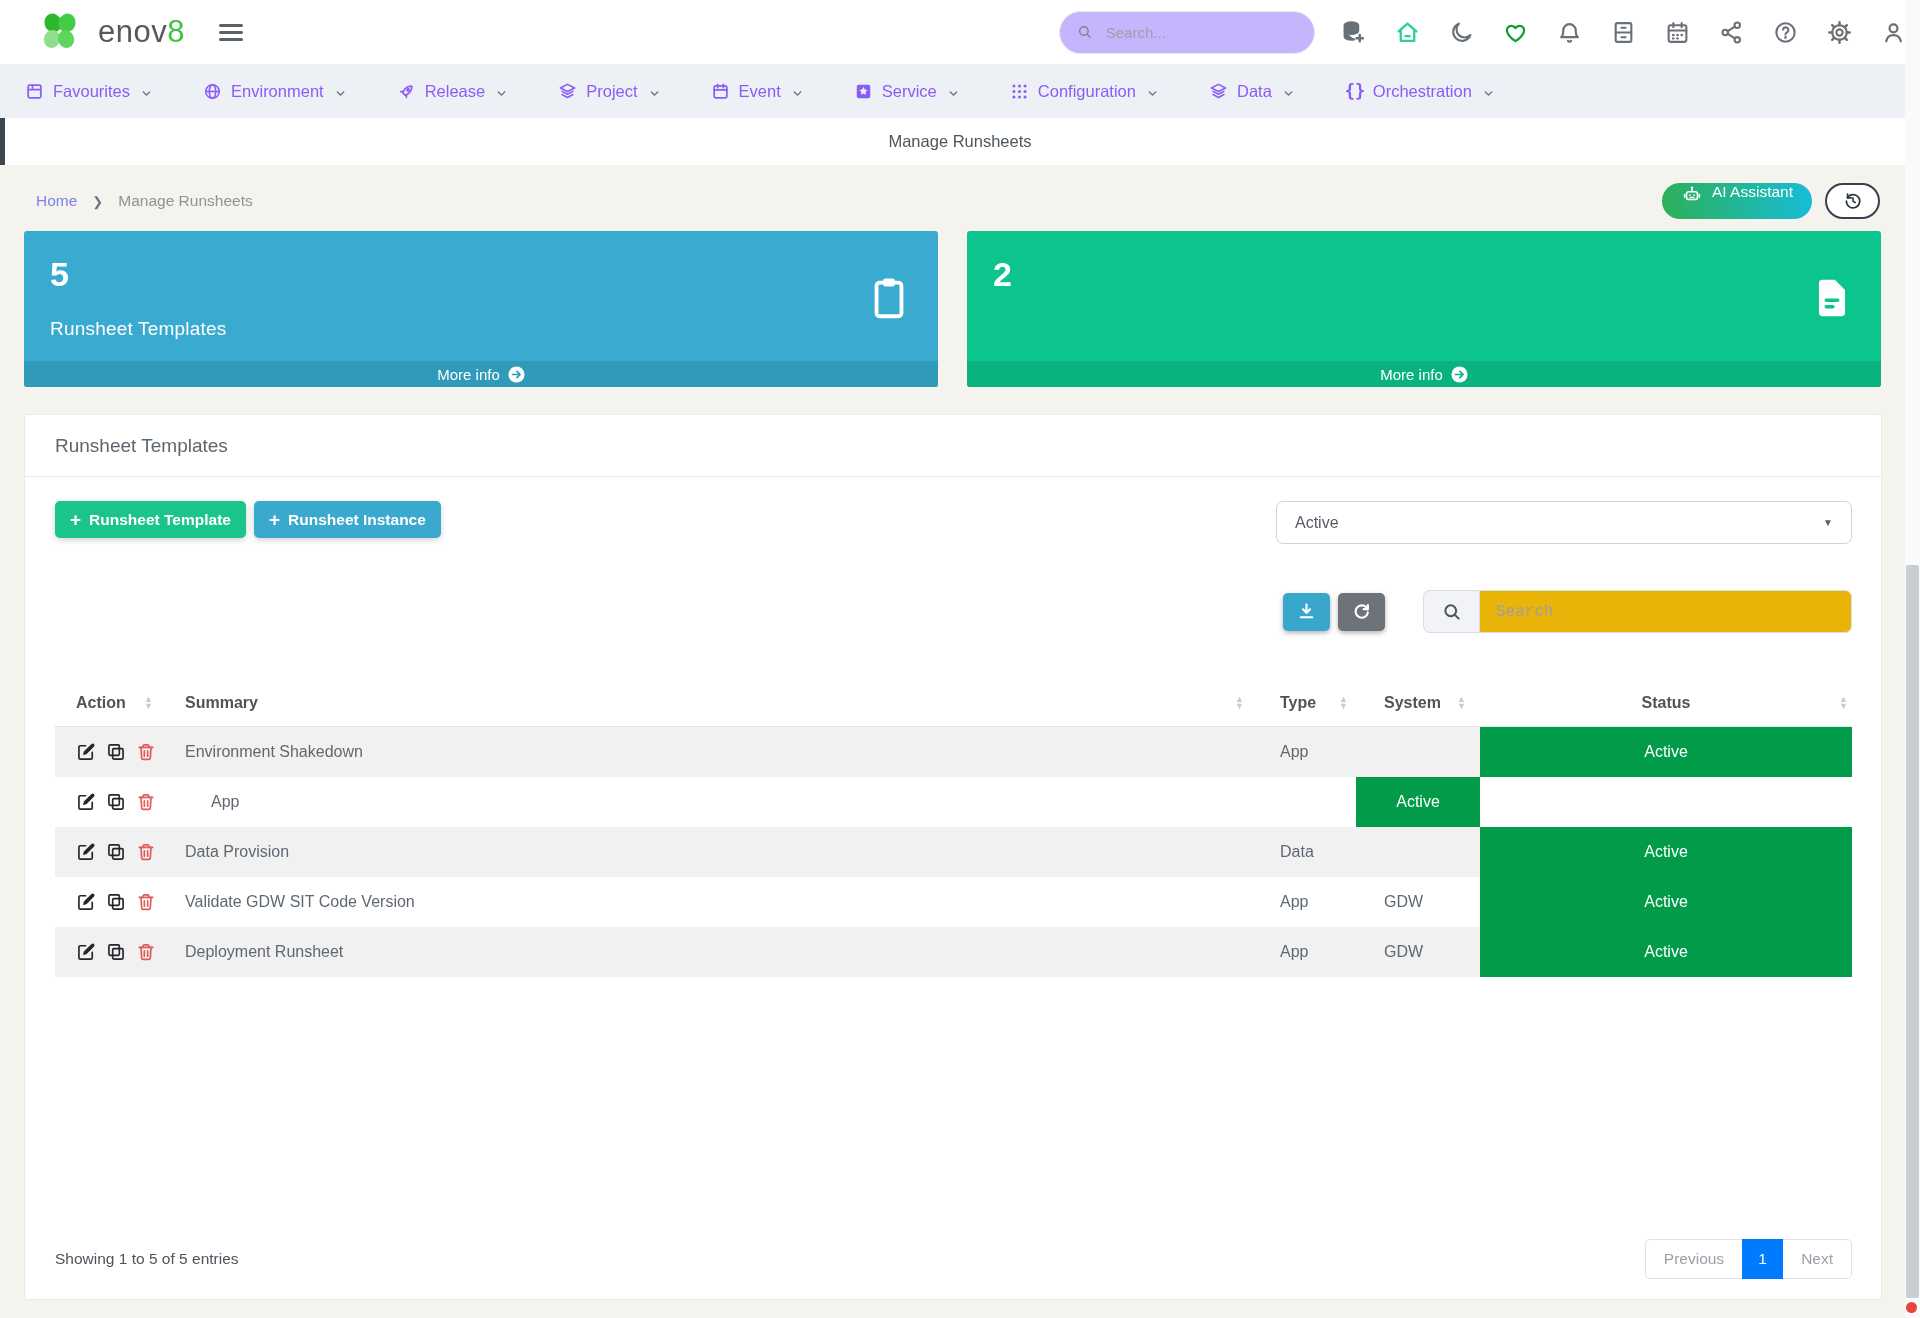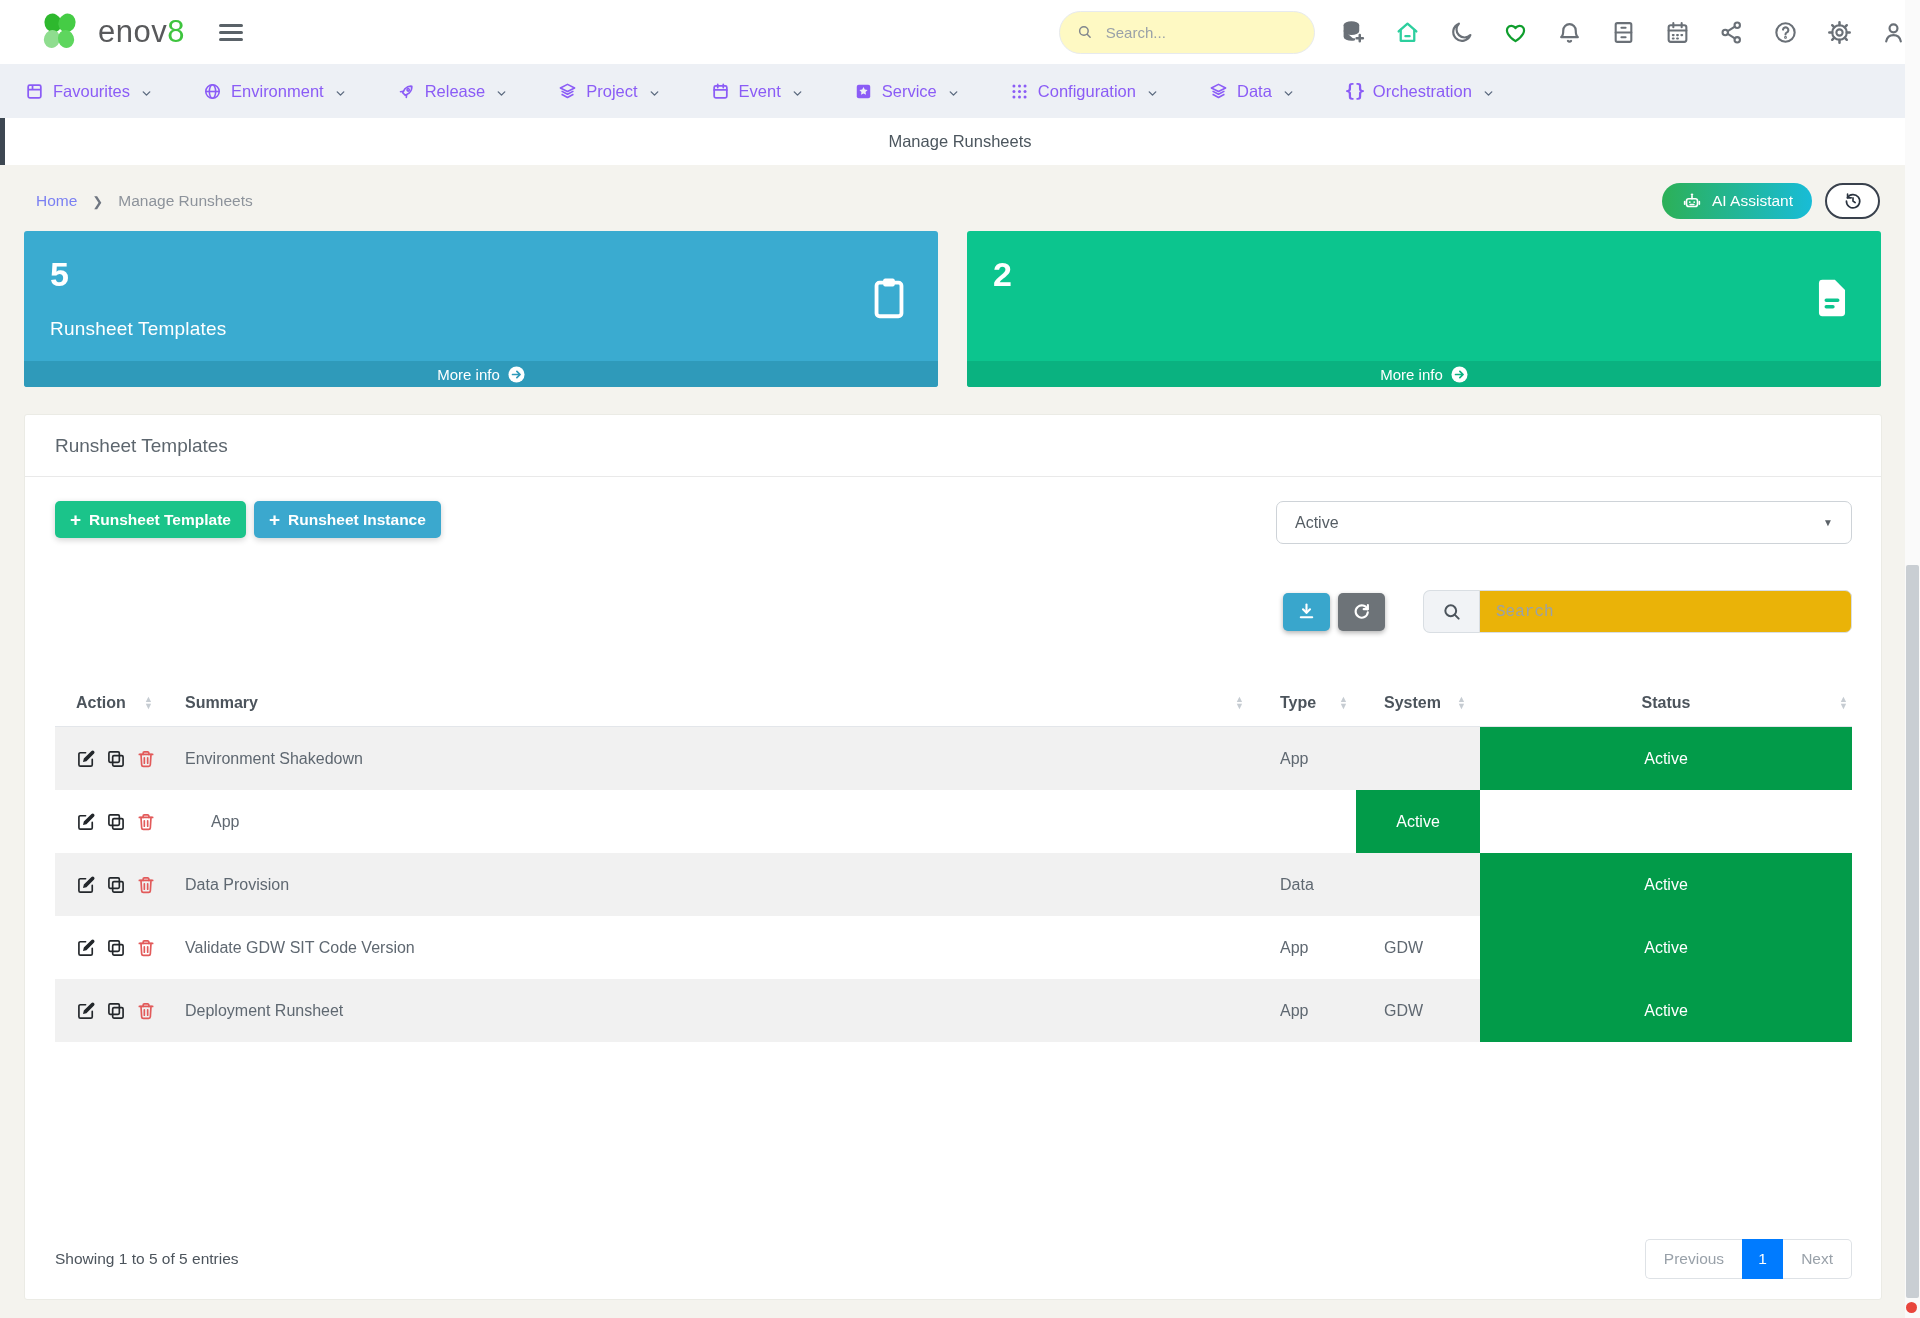--- a/index.html
+++ b/index.html
@@ -7,21 +7,21 @@
   body{font-family:"Liberation Sans",sans-serif;background:#e9e9e4}
   .app{position:relative;width:1920px;height:1318px;background:#f4f3ee;overflow:hidden}
 
   
   .topbar{height:64px;background:#fff;display:flex;align-items:center;padding:0 14px 0 38px}
   .logo{display:flex;align-items:center;gap:16px}
   .logo-text{font-size:31px;color:#58595b;letter-spacing:.5px}
   .logo-text .eight{color:#3ec43e}
   .burger{margin-left:30px;display:flex;flex-direction:column;gap:4px;cursor:pointer;padding:4px}
   .burger i{display:block;width:24px;height:3px;background:#5a6268;border-radius:2px}
-  .top-search{margin-left:auto;width:256px;height:43px;border:1px solid #e7eaee;border-radius:22px;background:#fef9c3;display:flex;align-items:center;gap:11px;padding:0 17px;color:#8f969e}
+  .top-search{margin-left:auto;width:256px;height:43px;border:1px solid #e7eaee;border-radius:22px;background:#c4b5fd;display:flex;align-items:center;gap:11px;padding:0 17px;color:#8f969e}
   .top-search input{border:none;outline:none;background:transparent;font-size:15px;color:#495057;width:100%;font-family:inherit}
   .top-search input::placeholder{color:#9aa1a8}
   .top-icons{display:flex;align-items:center;gap:29px;margin-left:26px}
   .ticon{width:25px;height:25px;color:#6a7077;cursor:pointer;flex:0 0 auto}
   .ticon svg{width:100%;height:100%}
   .ticon.c-home{color:#2ccf9e}
   .ticon.c-heart{color:#0f9e2d}
 
   
   .navbar{height:54px;background:#edf0f5;display:flex;align-items:center;padding:0 0 0 0}
@@ -35,21 +35,21 @@
   
   .titlebar{height:47px;background:#fff;position:relative;display:flex;align-items:center;justify-content:center;font-size:16.5px;color:#4c565e}
   .titlebar::before{content:"";position:absolute;left:0;top:0;width:5px;height:100%;background:#3d4752}
 
   
   .crumb-row{display:flex;justify-content:space-between;align-items:center;margin:18px 40px 0 36px;height:36px}
   .breadcrumb{font-size:15.5px;color:#8d939b;display:flex;gap:15px;align-items:center}
   .crumb-home{color:#7b80f2;cursor:pointer}
   .crumb-sep{color:#6f7681;font-size:13px}
   .right-actions{display:flex;gap:13px;align-items:center}
-  .ai-btn{height:36px;border-radius:18px;background:linear-gradient(90deg,#2cb057,#18bcd7);color:#fff;font-size:15.5px;display:flex;align-items:center;gap:9px;padding:0 19px;border:none;cursor:pointer;font-family:inherit}
+  .ai-btn{height:36px;border-radius:18px;background:linear-gradient(90deg,#2cb057,#18bcd7);color:#fff;font-size:15.5px;display:flex;align-items:flex-start;gap:9px;padding:0 19px;border:none;cursor:pointer;font-family:inherit}
   .ai-btn svg{width:22px;height:22px}
   .hist-btn{width:55px;height:36px;border-radius:18px;background:#fff;border:2px solid #39414d;display:flex;align-items:center;justify-content:center;cursor:pointer}
   .hist-btn svg{width:20px;height:20px}
 
   
   .cards-row{display:flex;gap:29px;margin:12px 39px 0 24px}
   .card{flex:1;border-radius:3px;overflow:hidden;color:#fff;display:flex;flex-direction:column}
   .card.blue{background:#3aabd0}
   .card.green{background:#0cc58e}
   .card-body{position:relative;height:130px;padding:16px 26px}
@@ -91,21 +91,21 @@
   .thead{height:47px;border-bottom:1px solid #e3e6ea;font-weight:700;color:#4c545c;font-size:16px}
   .th{display:flex;align-items:center;justify-content:space-between;cursor:pointer}
   .th .lbl{white-space:nowrap}
   .th-action{padding-left:21px;padding-right:32px}
   .th-summary{padding-right:10px}
   .th-type{padding-left:26px;padding-right:8px}
   .th-system{padding-left:28px;padding-right:14px}
   .th-status{position:relative;justify-content:center}
   .th-status .sort{position:absolute;right:4px}
   .sort{display:flex;flex-direction:column;color:#c6ccd2;font-size:9px;line-height:7px;letter-spacing:0}
-  .tbody .trow{height:63px;font-size:16px;color:#5f6871}
+  .tbody .trow{height:50px;font-size:16px;color:#5f6871}
   .tbody .trow.odd{background:#f1f1f1}
   .cell{display:flex;align-items:center}
   .cell-action{gap:10px;padding-left:21px}
   .cell-type{padding-left:26px}
   .cell-system{padding-left:28px}
   .cell-status{background:#029b49;color:#fff;justify-content:center;font-size:16px}
   .act{width:20px;height:20px;cursor:pointer;color:#23272b;background:none;border:none;padding:0}
   .act svg{width:100%;height:100%}
   .act.del{color:#e25a5a}
 

